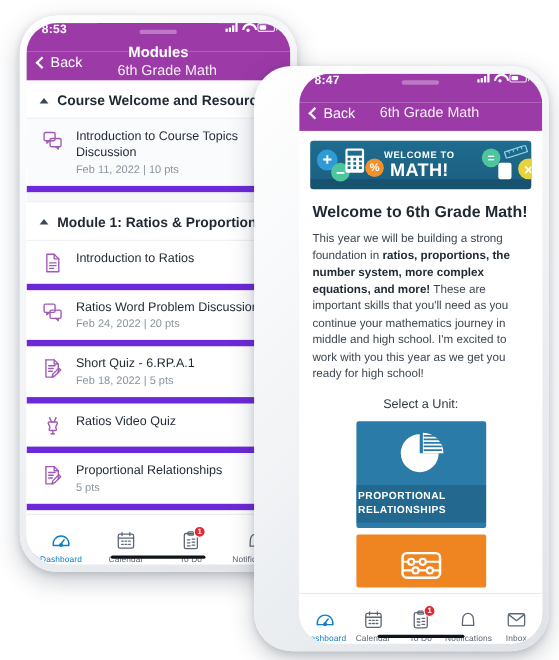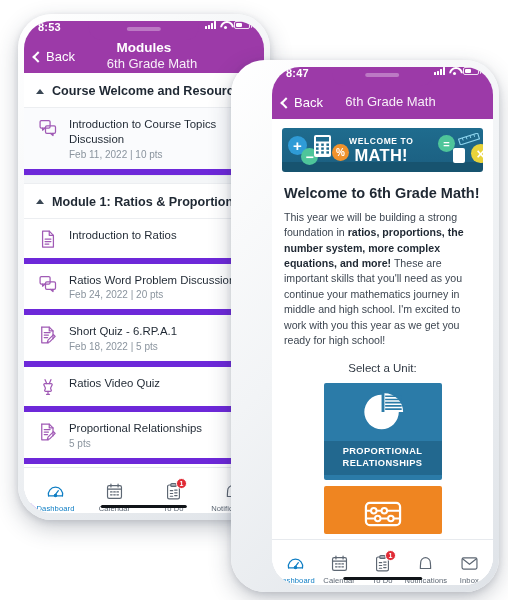--- a/index.html
+++ b/index.html
@@ -156,21 +156,21 @@
   .home-h1 { font-size:14.5px; font-weight:bold; color:#1f2833; margin:13px 12px 0 12px; }
   .home-p  { font-size:10.6px; color:#3d4651; line-height:1.45; margin:9px 12px 0 12px; }
   .home-p b { color:#1f2833; }
   .select-unit { text-align:center; font-size:11.5px; color:#313a45; margin:14px 0 9px 0; }
 
   .unit-card { width:118px; margin:0 auto 6px auto; border-radius:2px; overflow:hidden; position:relative; }
   .unit-card.teal { background:#2b7ba8; height:97px; }
   .unit-card.orange { background:#ef8521; height:48px; }
   .unit-art { height:58px; display:flex; align-items:center; justify-content:center; }
   .unit-caption {
-    background:#22688f; color:#fff; text-align:center; padding:5px 2px 6px 2px;
+    background:#22688f; color:#fff; text-align:left; padding:5px 2px 6px 2px;
     font-size:9.3px; font-weight:bold; letter-spacing:.4px; line-height:1.22;
   }
   .unit-art-orange { height:100%; display:flex; align-items:center; justify-content:center; padding-top:8px; }
 </style>
 </head>
 <body>
 
 <div class="phone" id="phone-left">
   <div class="screen">
     <div class="notch">

